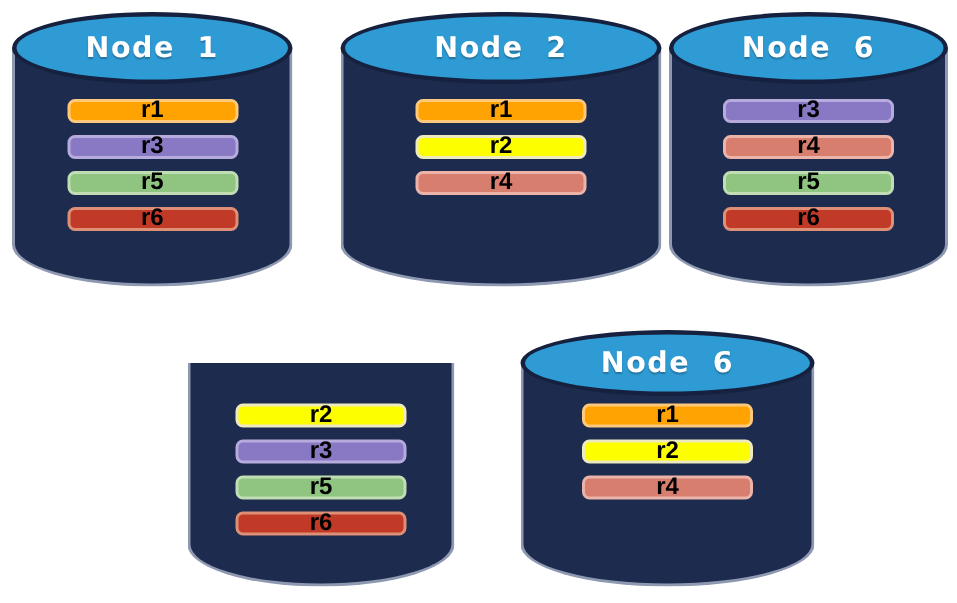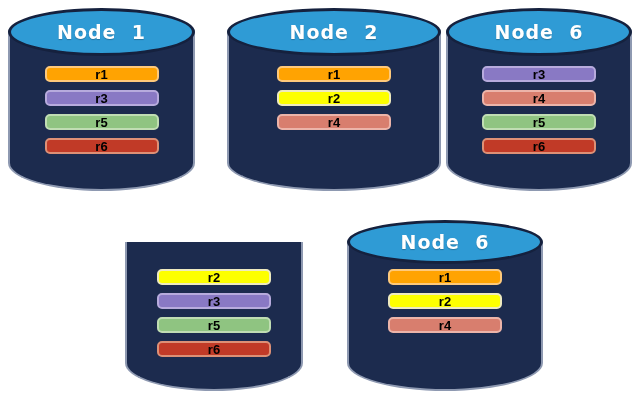--- a/index.html
+++ b/index.html
@@ -64,21 +64,21 @@
     width:114px; height:16px;
     border:2px solid;
     border-radius:5px;
     box-sizing:border-box;
     margin-bottom:8px;
     display:flex; align-items:center; justify-content:center;
   }
   .bar span{
     font-family:"Liberation Sans", sans-serif;
     font-weight:700;
-    font-size:13px;
+    font-size:16px;
     color:var(--bar-text,#000000);
     line-height:1;
   }
 </style>
 </head>
 <body>
 
 <div class="canvas">
 
   <div class="cylinder row1 c1">

